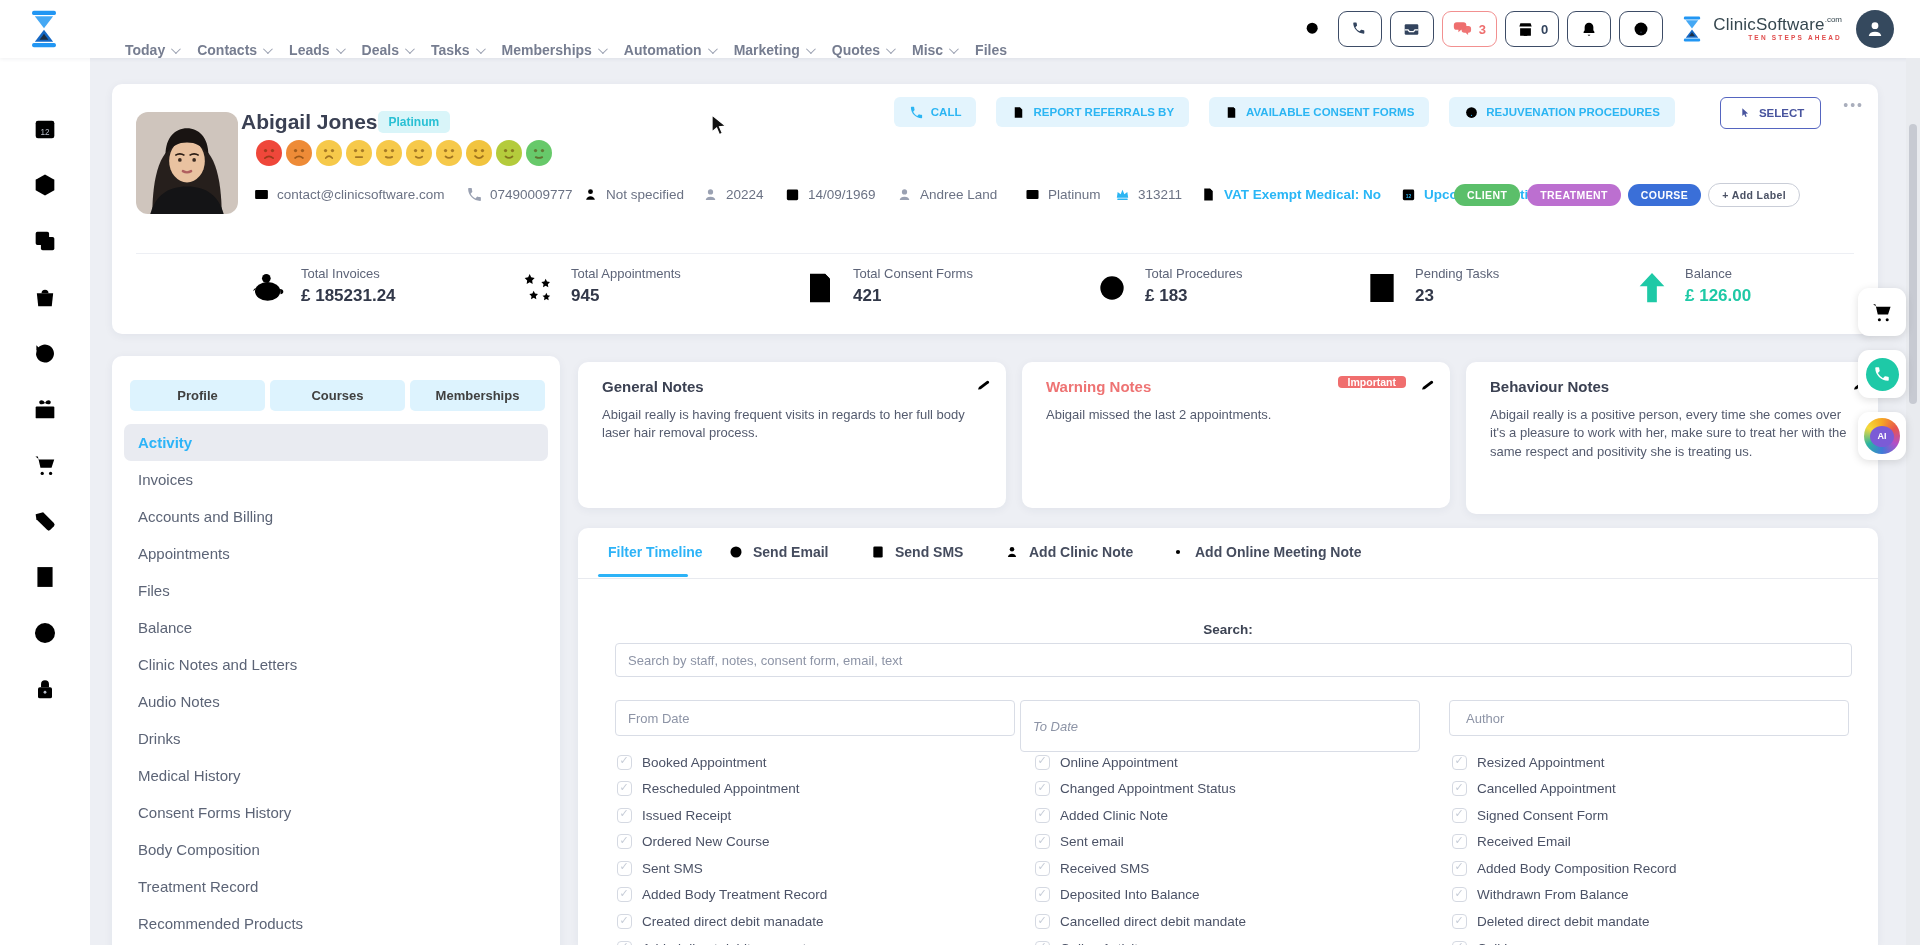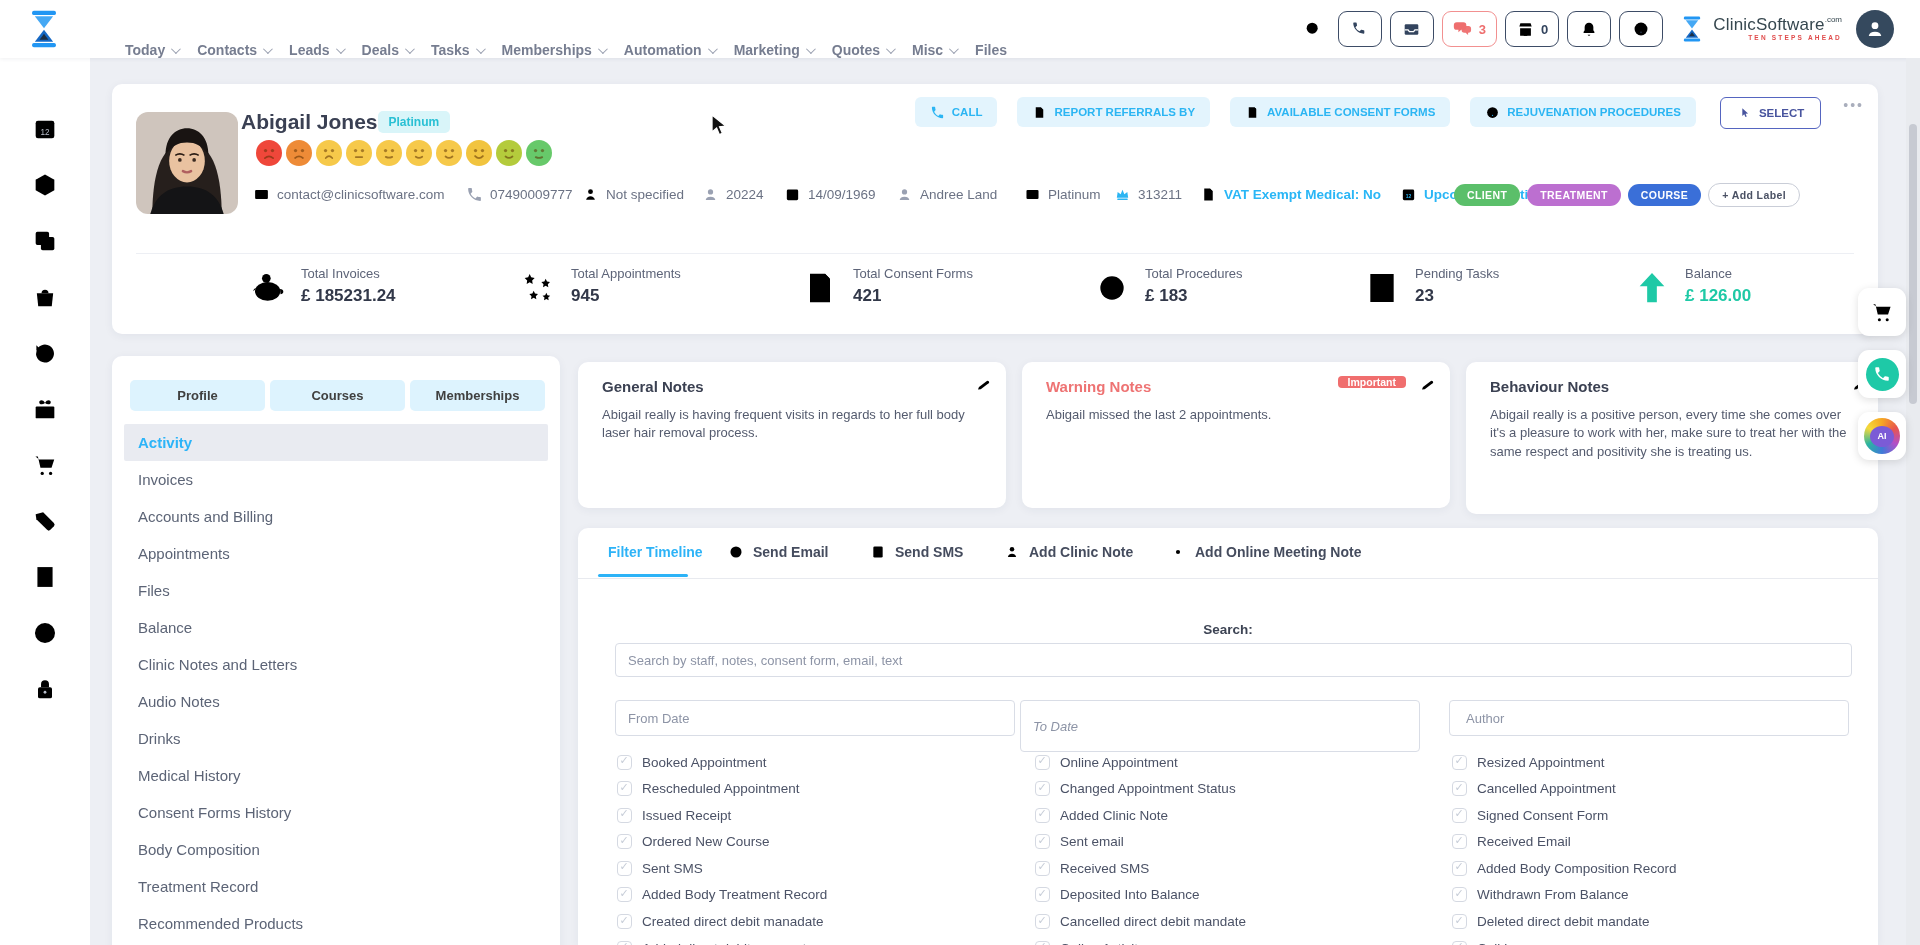--- a/index.html
+++ b/index.html
@@ -39,34 +39,34 @@
   .det svg{width:17px;height:17px;color:#9aa1b2;flex:0 0 auto}
   .det.blue{color:#29b6f6;font-weight:600}
   .det.blue svg{color:#29b6f6}
   #labels{position:absolute;top:99px;right:78px;display:flex;align-items:center;gap:7px}
   .pill{font-size:10.5px;font-weight:700;color:#fff;padding:5px 13px;border-radius:12px;letter-spacing:.4px;cursor:pointer}
   .pill.g{background:#5bbf6a}.pill.p{background:#bc6fd0}.pill.b{background:#3a6fd8}
   .pill.add{background:#fff;color:#4a5164;border:1px solid #c9cdd7;font-weight:600}
   #actions{position:absolute;top:13px;right:14px;display:flex;gap:20px}
   .btn-lite{height:30px;display:flex;align-items:center;gap:7px;padding:0 15px;background:#e3f4fd;color:#2bb5f3;font-size:11.5px;font-weight:700;border-radius:6px;cursor:pointer;white-space:nowrap}
   .btn-lite svg{width:15px;height:15px}
-  .btn-select{height:32px;display:flex;align-items:center;gap:7px;padding:0 16px;background:#fff;border:1.6px solid #5565c0;color:#48549e;font-size:11.5px;font-weight:700;border-radius:6px;margin-left:4px;cursor:pointer}
+  .btn-select{height:32px;display:flex;align-items:center;gap:7px;padding:0 16px;background:#fff;border:1.6px solid #5565c0;color:#48549e;font-size:11.5px;font-weight:700;border-radius:6px;margin-left:25px;cursor:pointer}
   .btn-more{color:#a9aebc;font-size:14px;letter-spacing:2px;cursor:pointer;margin-left:2px}
   #hdr-divider{position:absolute;left:24px;top:169px;width:1718px;height:1px;background:#edeff4}
   .stat{position:absolute;top:182px;display:flex;gap:13px;align-items:flex-start}
   .stat svg{width:40px;height:40px;color:#aab1c2;margin-top:2px}
   .stat .lab{font-size:13px;color:#5d6478;margin-bottom:5px;white-space:nowrap}
   .stat .val{font-size:17px;font-weight:700;color:#323849}
   .stat.accent .val{color:#1ec9a6}
   .stat.accent svg{color:#1ec9a6}
   
   #ptabs{position:absolute;left:18px;top:24px;display:flex;gap:5px}
   .ptab{width:135px;height:31px;background:#ddf3fe;color:#404040;font-size:13px;font-weight:600;border-radius:5px;display:flex;align-items:center;justify-content:center;cursor:pointer}
   #pmenu{position:absolute;left:12px;top:68px;width:424px}
-  .pm-item{height:37px;display:flex;align-items:center;padding-left:14px;font-size:15px;color:#5c6476;border-radius:2px;cursor:pointer}
+  .pm-item{height:37px;display:flex;align-items:center;padding-left:14px;font-size:15px;color:#5c6476;border-radius:7px;cursor:pointer}
   .pm-item.active{background:#e9ebf1;color:#2db4f8;font-weight:600}
   
   .note-title{position:absolute;left:24px;top:16px;font-size:15px;font-weight:600;color:#3b4152}
   .note-title.warn{color:#ee7373}
   .note-text{position:absolute;left:24px;top:44px;right:28px;font-size:13px;line-height:1.42;color:#545b6e}
   .pencil{position:absolute;top:15px;right:14px;width:16px;height:16px;color:#8b92a4;cursor:pointer;transform:rotate(8deg)}
   .imp-badge{position:absolute;top:14px;right:44px;background:#f06e6e;color:#fff;font-size:10.5px;font-weight:700;padding:0 10px;border-radius:4px}
   
   .ttab{position:absolute;top:16px;display:flex;align-items:center;gap:9px;font-size:14px;font-weight:600;color:#454c5e;cursor:pointer;white-space:nowrap}
   .ttab svg{width:16px;height:16px;color:#8b92a4}

